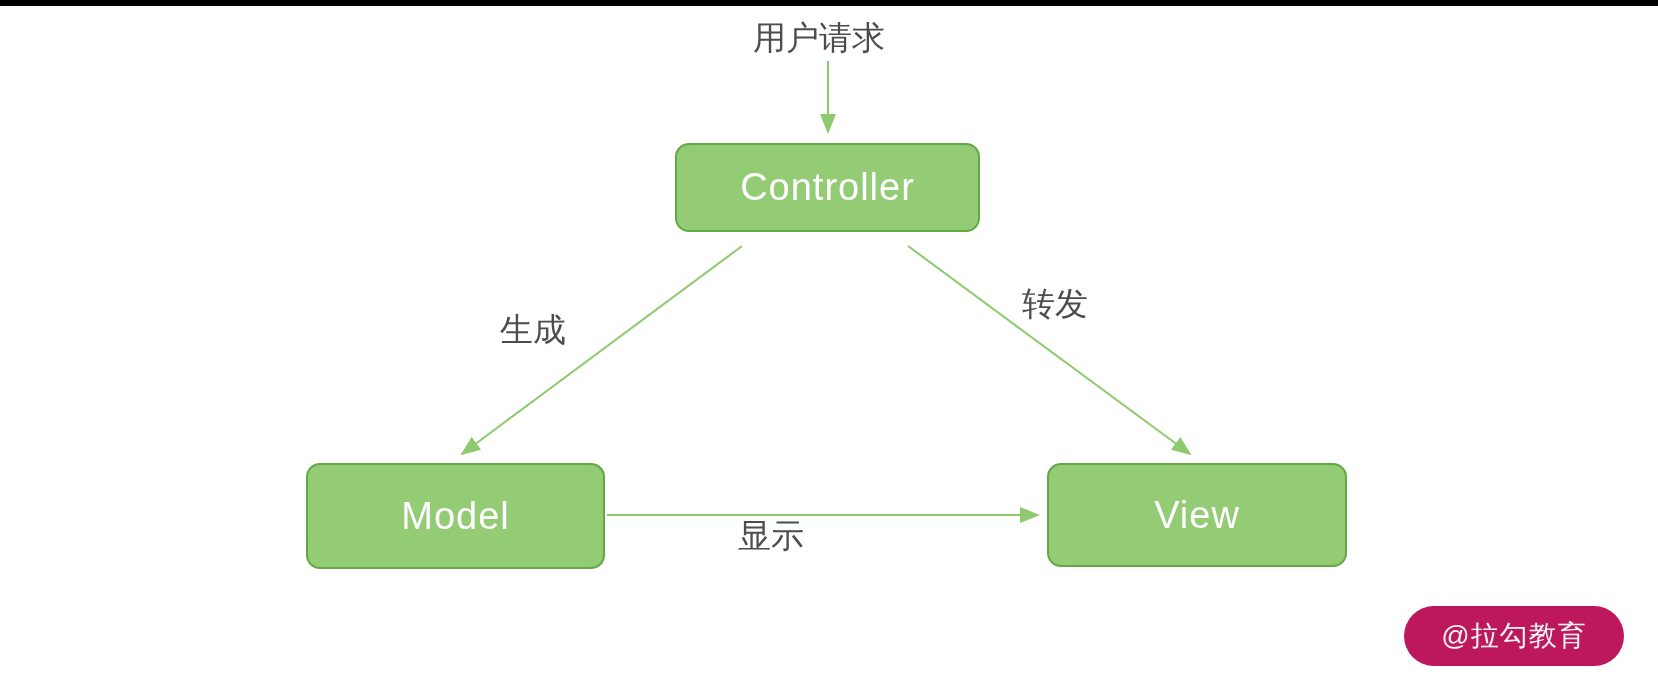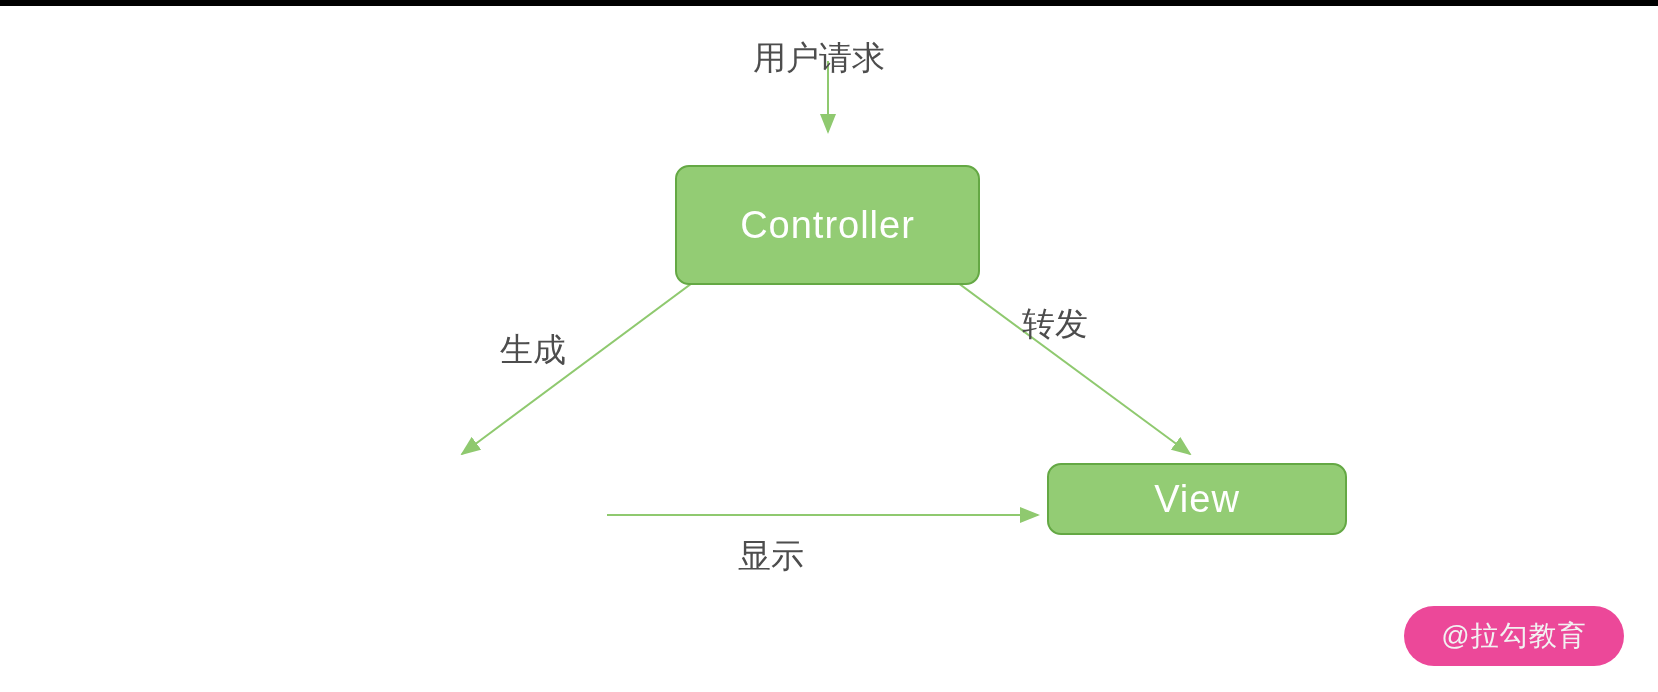--- a/index.html
+++ b/index.html
@@ -53,42 +53,40 @@
     color: #ffffff;
     font-size: 38px;
     font-weight: 400;
     letter-spacing: 1px;
     user-select: none;
   }
   #node-controller {
     left: 675px;
     top: 137px;
     width: 305px;
-    height: 120px;
-    margin-top: 22px;
+    height: 89px;
   }
   #node-model {
     left: 306px;
     top: 457px;
     width: 299px;
     height: 106px;
   }
   #node-view {
     left: 1047px;
     top: 457px;
     width: 300px;
-    height: 72px;
+    height: 104px;
   }
   .edge-label {
     position: absolute;
     color: #4d4d4d;
     font-size: 33px;
     white-space: nowrap;
     user-select: none;
-    margin-top: 20px;
   }
   #label-request {
     left: 753px;
     top: 10px;
   }
   #label-generate {
     left: 500px;
     top: 302px;
   }
   #label-forward {
@@ -99,21 +97,21 @@
     left: 738px;
     top: 508px;
   }
   #watermark {
     position: absolute;
     left: 1404px;
     top: 600px;
     width: 220px;
     height: 60px;
     border-radius: 30px;
-    background: #ec4899;
+    background: #be185d;
     display: flex;
     align-items: center;
     justify-content: center;
     color: #f2f2f2;
     font-size: 28px;
     letter-spacing: 1px;
     user-select: none;
   }
 </style>
 </head>
@@ -144,20 +142,21 @@
         <line x1="908" y1="240" x2="1190" y2="448" stroke="#8fc96f" stroke-width="2" marker-end="url(#arrowhead)"></line>
       </g>
 
       <g>
         <line x1="607" y1="509" x2="1038" y2="509" stroke="#8fc96f" stroke-width="2" marker-end="url(#arrowhead)"></line>
       </g>
     </svg>
 
     <div class="node" id="node-controller">Controller</div>
 
+    <div class="node" id="node-model">Model</div>
 
     <div class="node" id="node-view">View</div>
 
     <div class="edge-label" id="label-request">用户请求</div>
 
     <div class="edge-label" id="label-generate">生成</div>
 
     <div class="edge-label" id="label-forward">转发</div>
 
     <div class="edge-label" id="label-display">显示</div>

